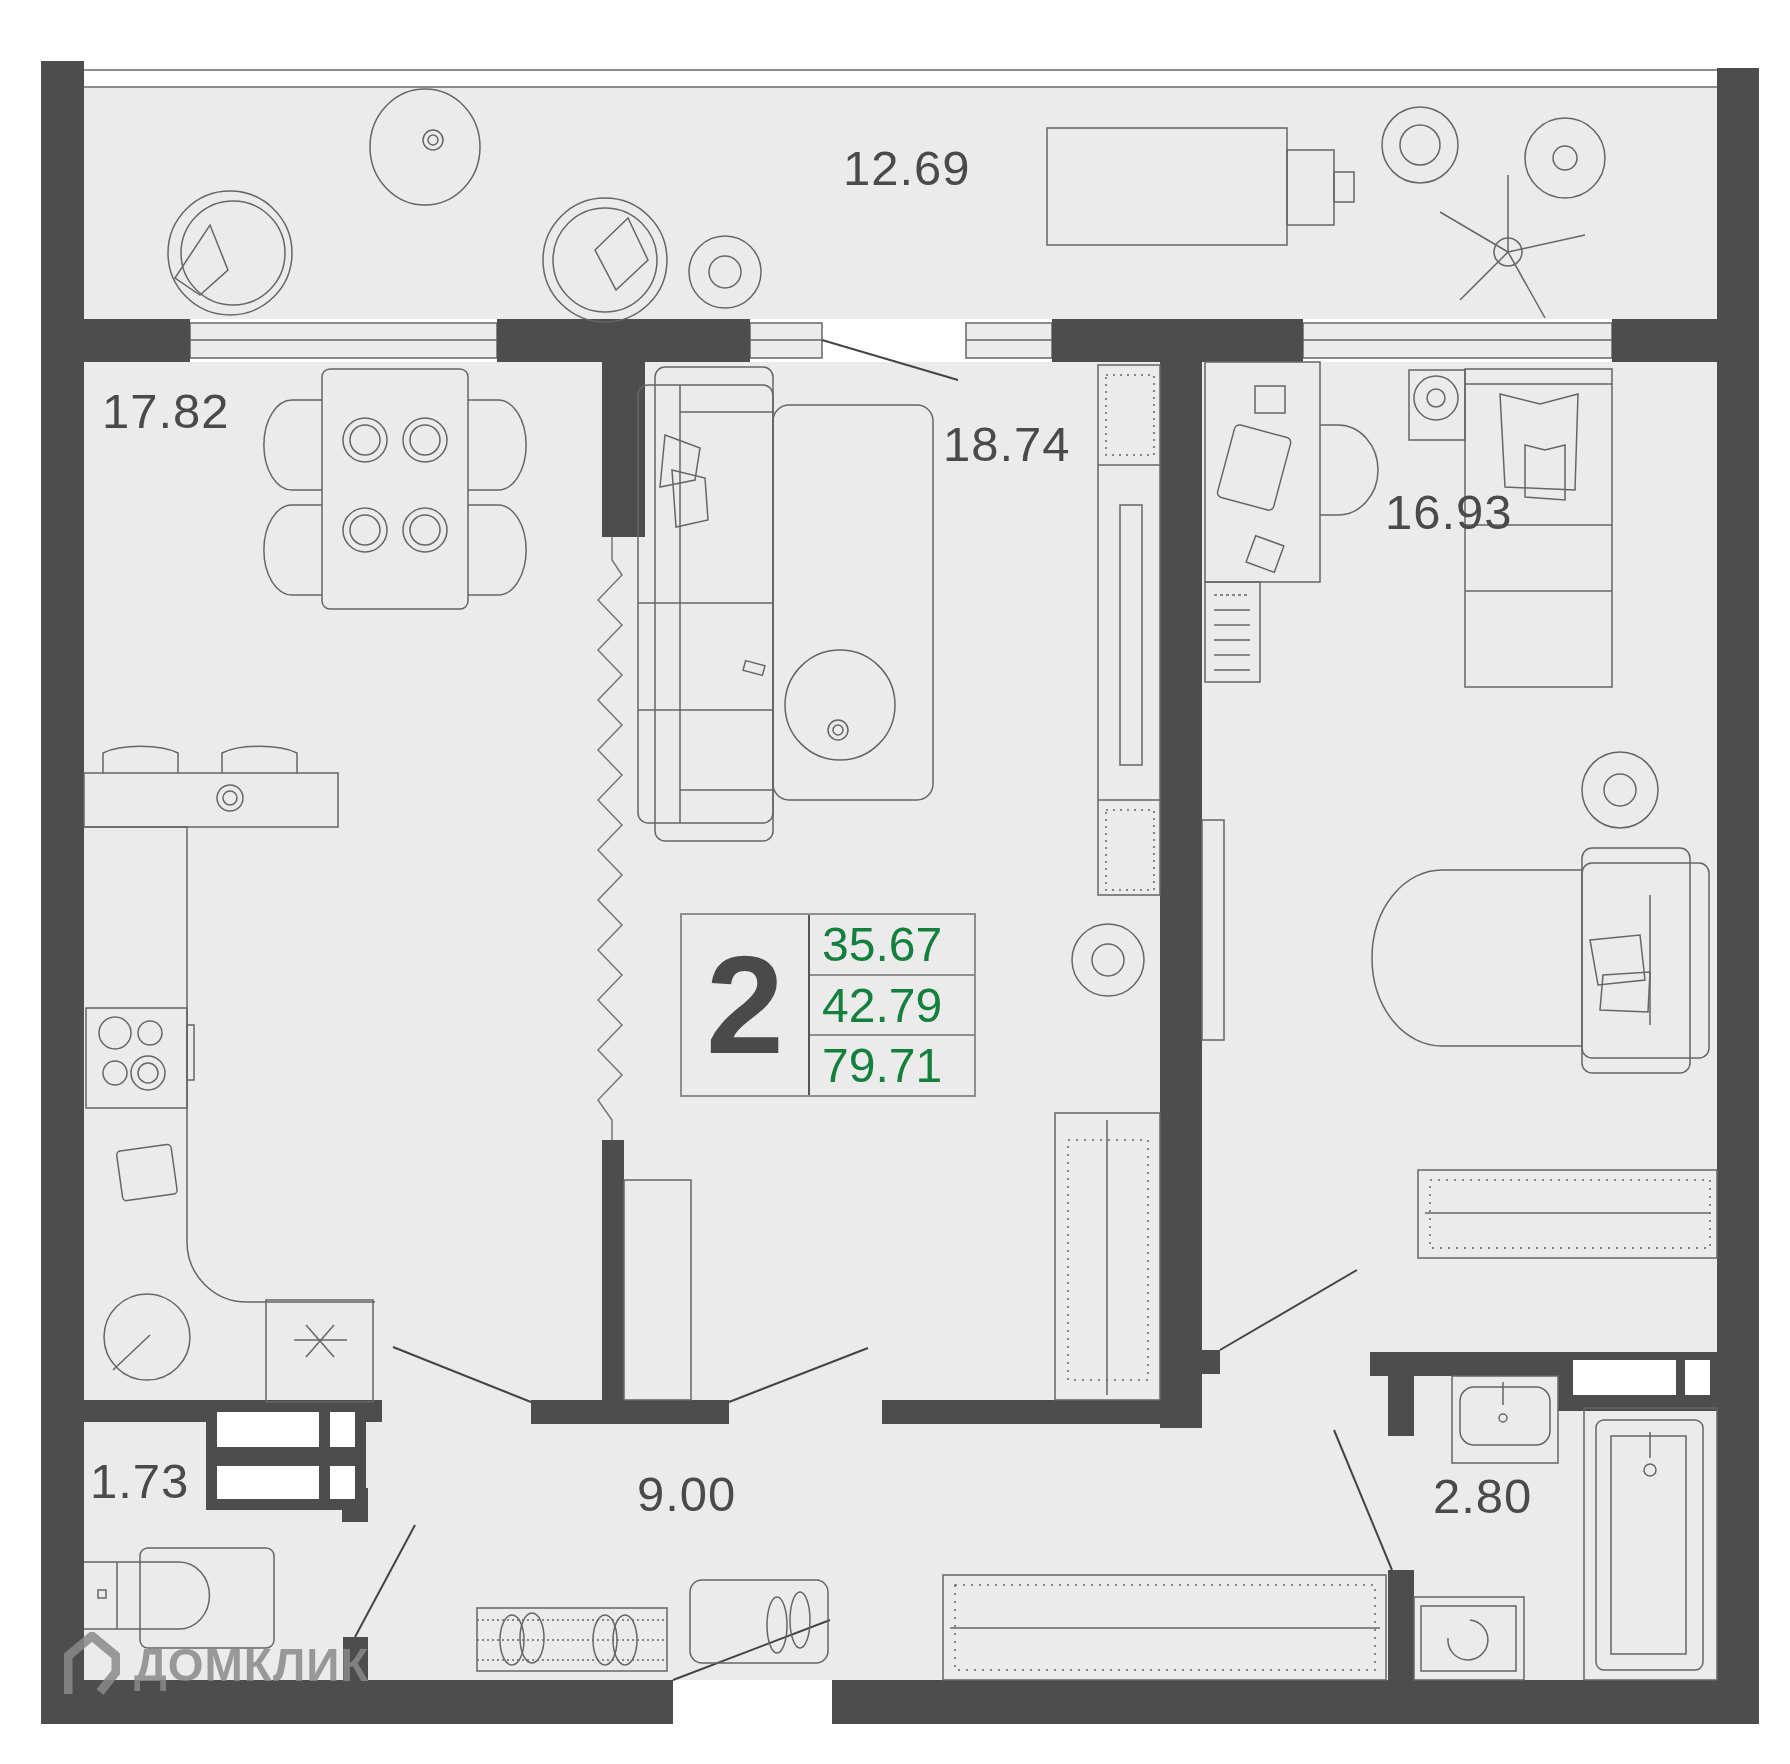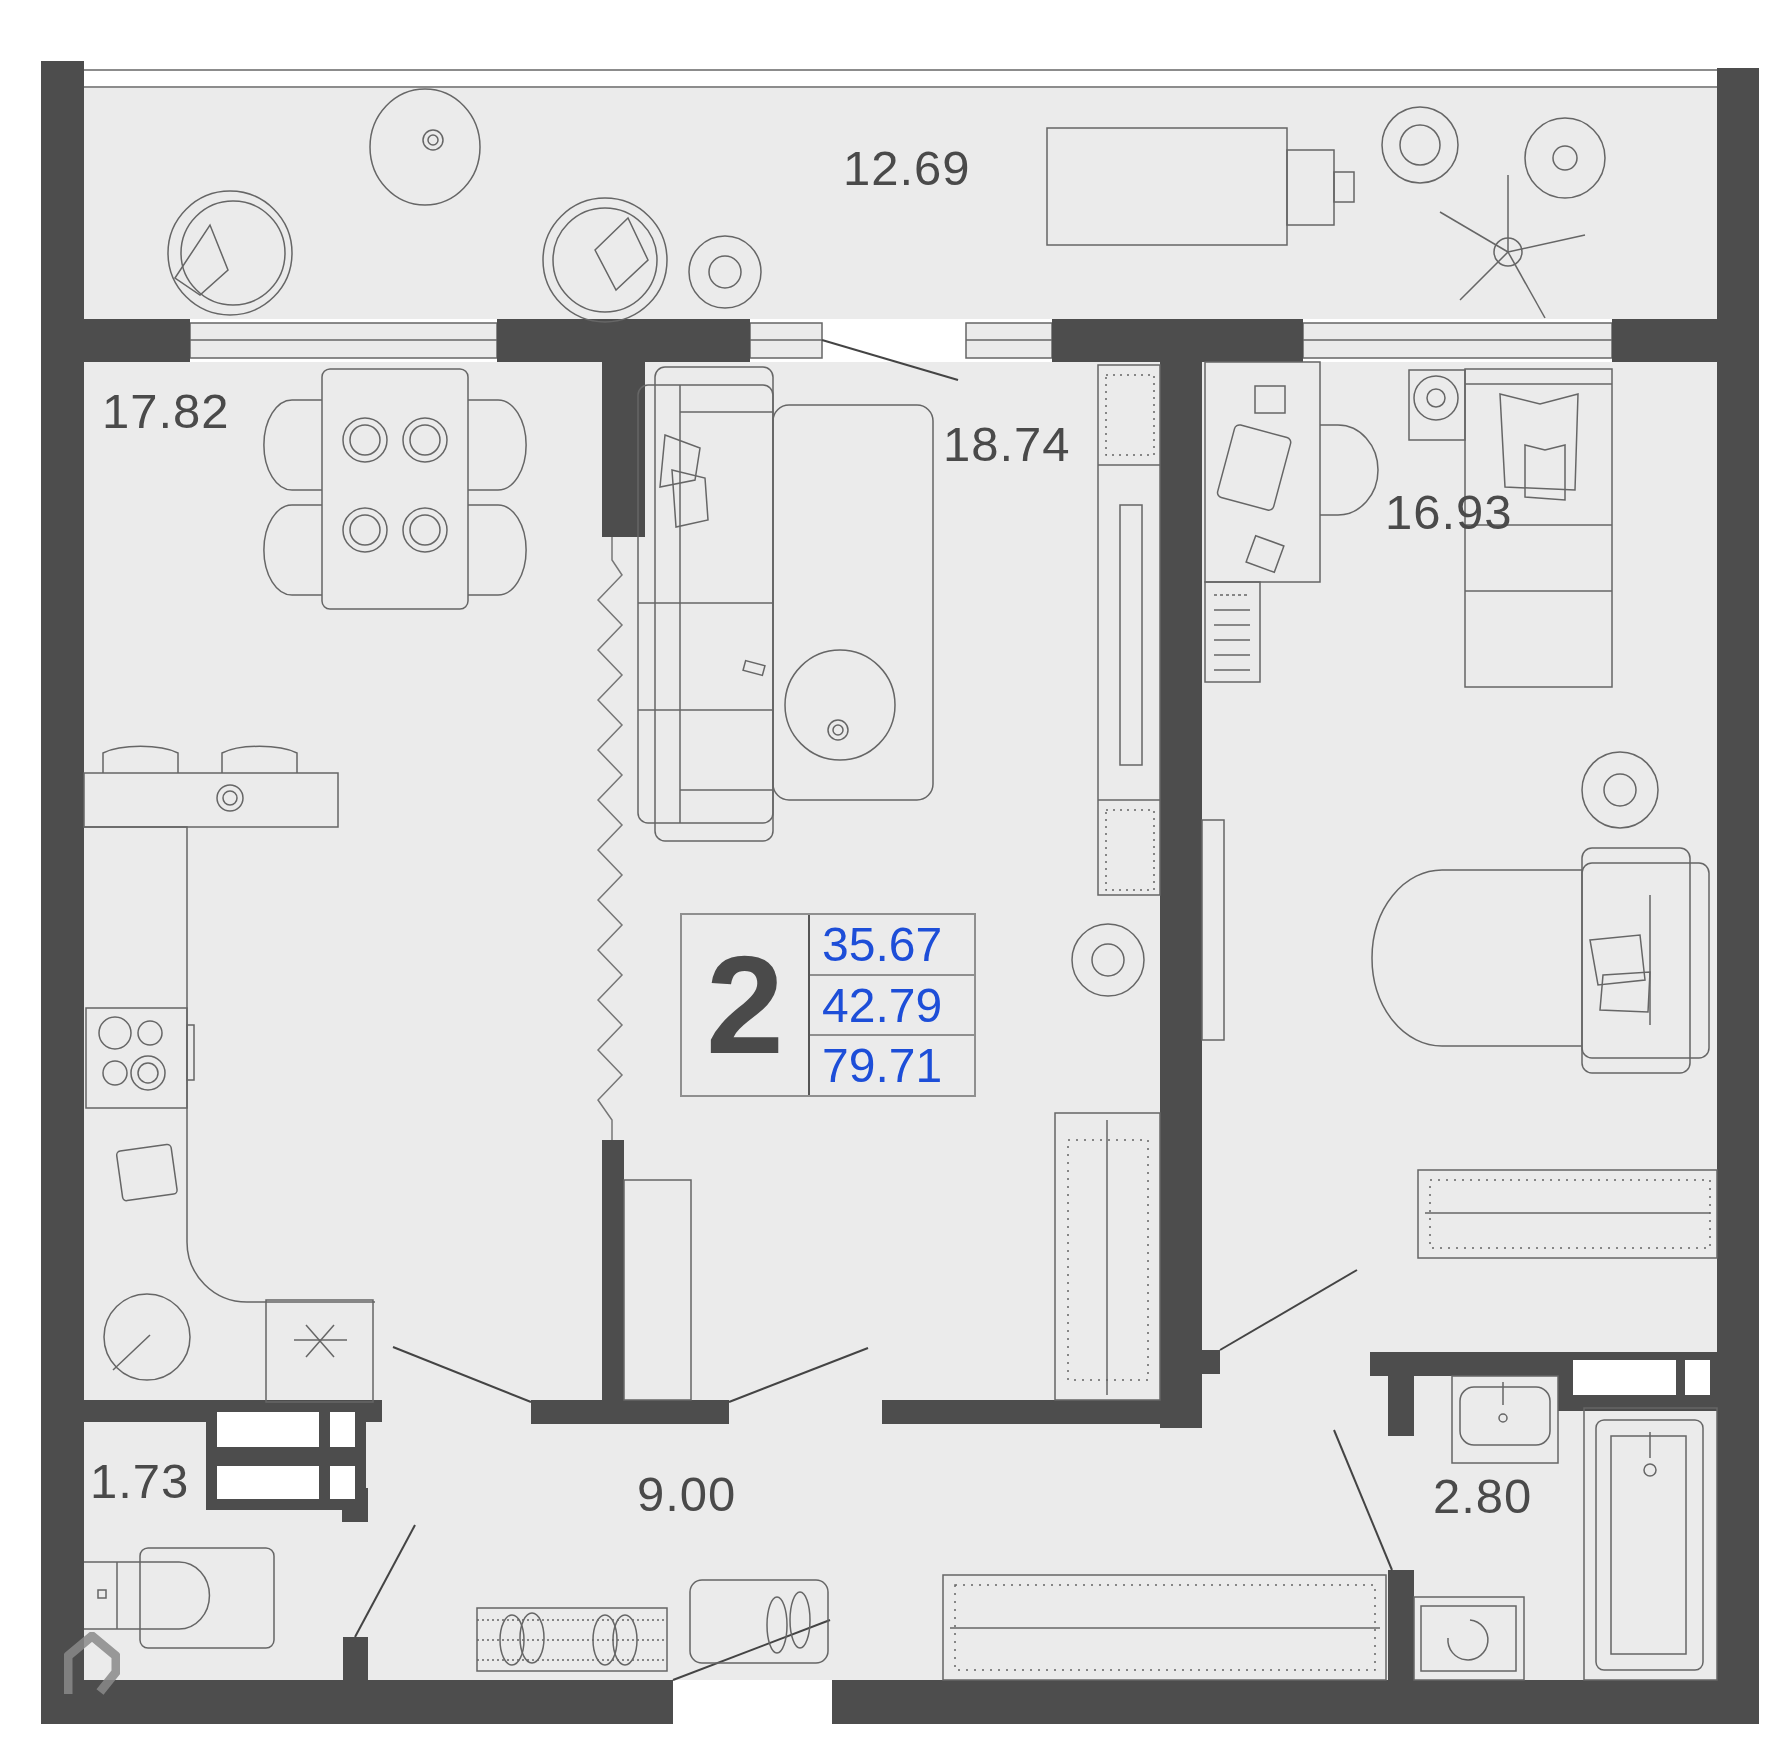--- a/index.html
+++ b/index.html
@@ -3,21 +3,21 @@
 <meta charset="utf-8">
 <style>
   html, body { margin:0; padding:0; background:#ffffff; }
   body { width:1790px; height:1764px; position:relative; overflow:hidden; font-family:"Liberation Sans", sans-serif; }
   #plan { position:absolute; left:0; top:0; width:1790px; height:1764px; }
   .lbl { position:absolute; color:#4a4a4a; font-family:"Liberation Sans", sans-serif; font-weight:300; letter-spacing:1px; line-height:1; white-space:nowrap; }
   .area-lbl { font-size:49px; }
   .summary { position:absolute; left:680px; top:913px; width:296px; height:184px; border:2px solid #8f8f8f; box-sizing:border-box; display:flex; background:transparent; }
   .summary .rooms { width:126px; border-right:2px solid #555; display:flex; align-items:center; justify-content:center; font-size:140px; font-weight:bold; color:#4a4a4a; font-family:"Liberation Sans", sans-serif; }
   .summary .vals { flex:1; display:flex; flex-direction:column; }
-  .summary .v { flex:1; display:flex; align-items:center; padding-left:12px; font-size:48px; color:#1d4ed8; border-bottom:2px solid #8f8f8f; font-family:"Liberation Sans", sans-serif; }
+  .summary .v { flex:1; display:flex; align-items:center; padding-left:12px; font-size:48px; color:#15803d; border-bottom:2px solid #8f8f8f; font-family:"Liberation Sans", sans-serif; }
   .summary .v:last-child { border-bottom:none; font-weight:normal; }
   .watermark { position:absolute; left:64px; top:1632px; display:flex; align-items:center; gap:14px; opacity:0.85; }
   .watermark .wm-text { font-size:46px; font-weight:bold; color:#8a8a8a; letter-spacing:1px; font-family:"Liberation Sans", sans-serif; }
 </style>
 </head>
 <body>
 
 <svg id="plan" viewBox="0 0 1790 1764" xmlns="http://www.w3.org/2000/svg">
 
   <rect x="84" y="88" width="1633" height="231" fill="#ebebeb"></rect>
@@ -345,13 +345,14 @@
     <div class="v">35.67</div>
     <div class="v">42.79</div>
     <div class="v">79.71</div>
   </div>
 </div>
 
 <div class="watermark">
   <svg width="56" height="66" viewBox="0 0 56 66">
     <path d="M4 62 V24 L28 4 L52 24 V40 L36 60" fill="none" stroke="#8a8a8a" stroke-width="9" stroke-linejoin="round"></path>
   </svg>
+  <span class="wm-text">ДОМКЛИК</span>
 </div>
 
 </body></html>

